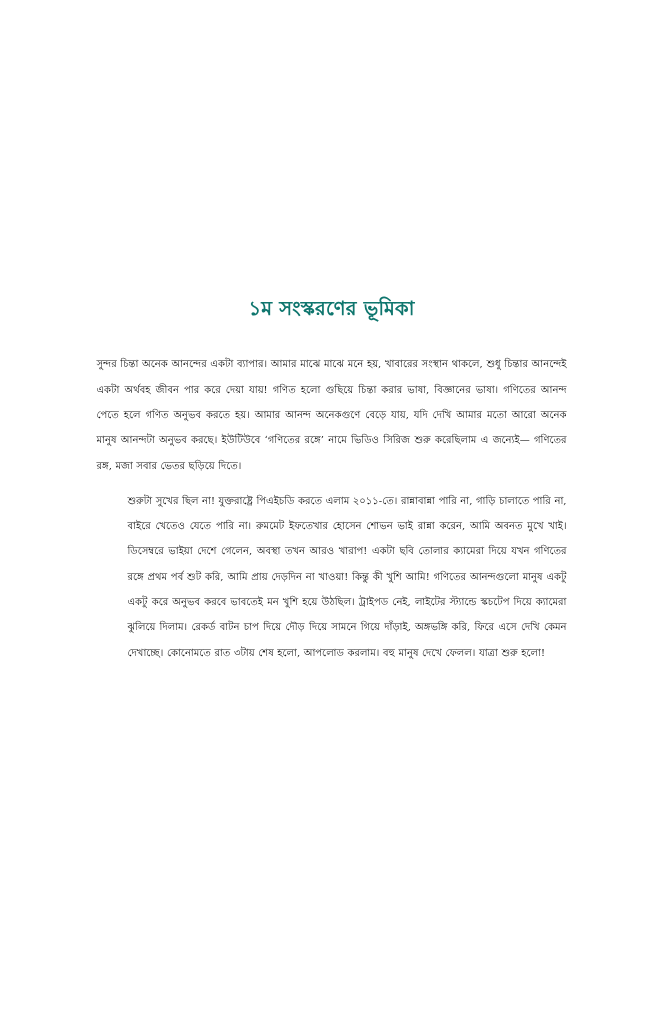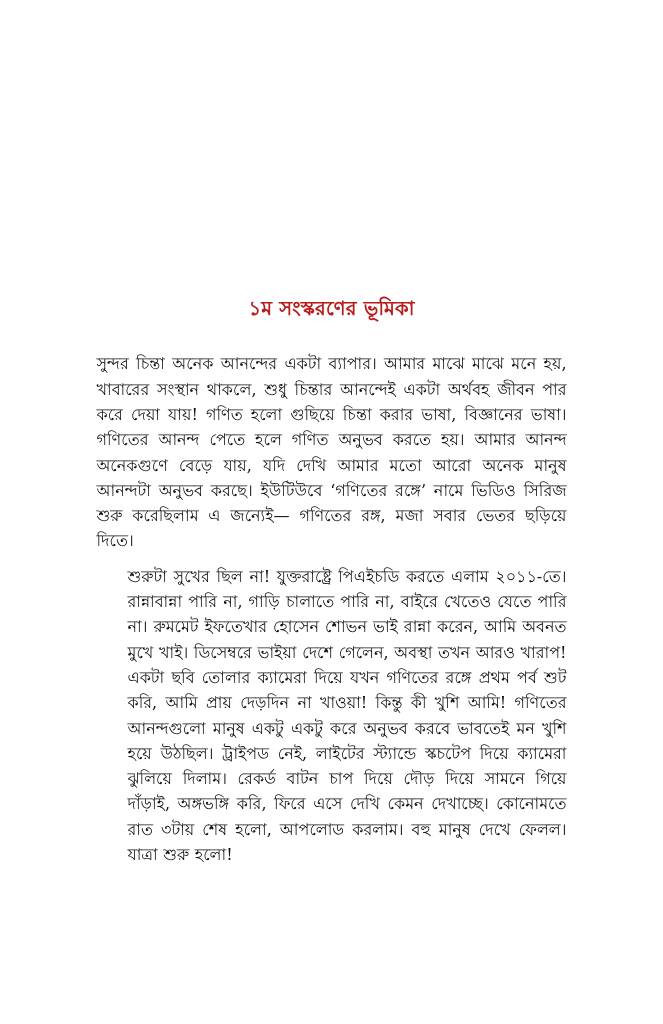--- a/index.html
+++ b/index.html
@@ -36,26 +36,26 @@
     width: 470px;
   }
 
   .doc-title {
     font-size: 19.5px;
     font-weight: bold;
     text-align: center;
     letter-spacing: 0.2px;
     line-height: 1.25;
     margin: 0 0 30px 0;
-    color: #b91c1c;
+    color: #0f766e;
     font-family: "DejaVu Serif", "Liberation Serif", serif;
   }
 
   .para {
-    font-size: 16px;
+    font-size: 10px;
     line-height: 25.3px;
     text-align: justify;
     text-justify: inter-word;
     margin: 0 0 10px 0;
     color: #121212;
     word-spacing: 0.4px;
     font-family: "DejaVu Serif", "Liberation Serif", serif;
   }
   .para:last-child {
     margin-bottom: 0;

